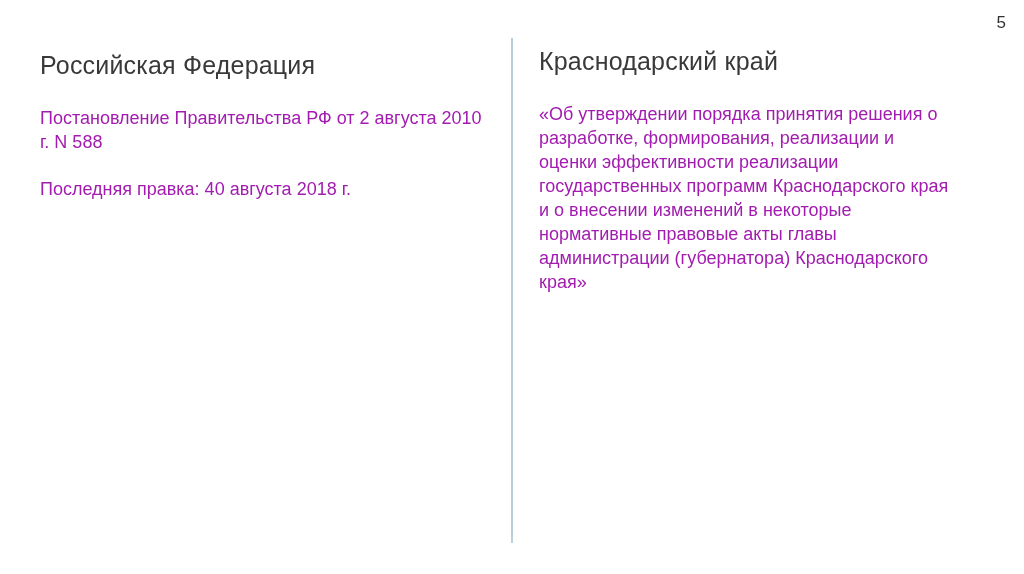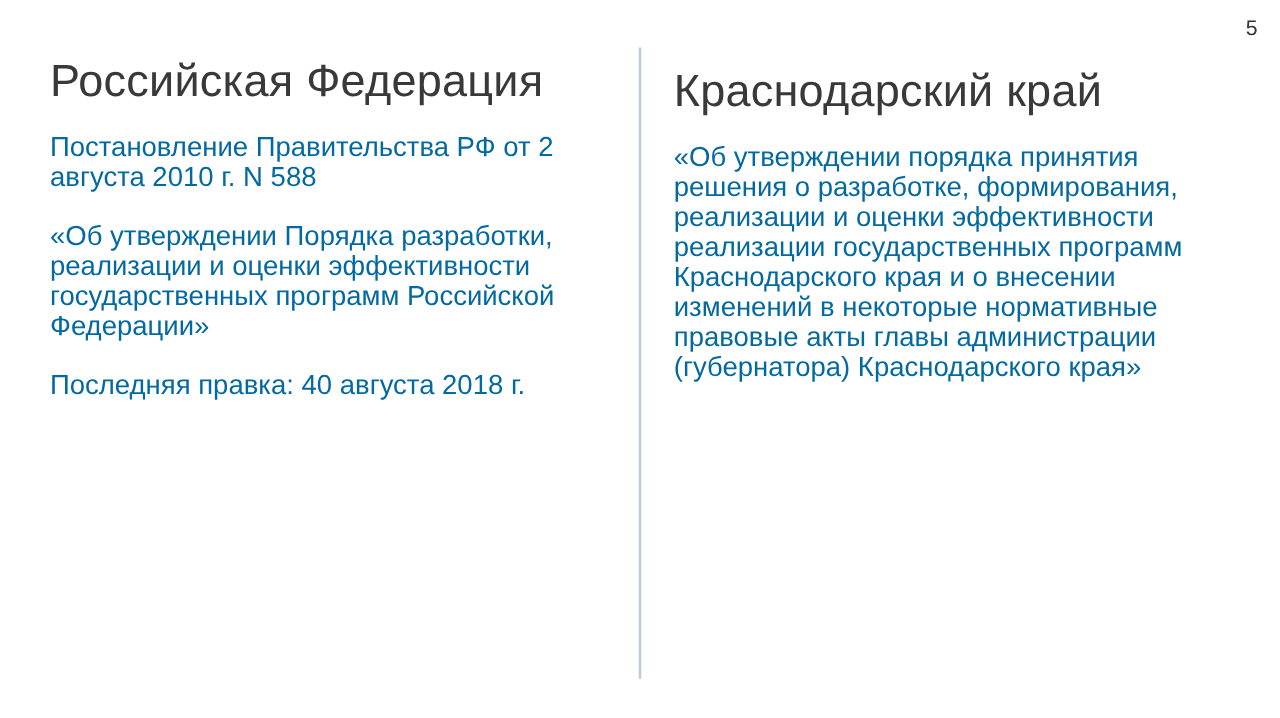--- a/index.html
+++ b/index.html
@@ -28,36 +28,36 @@
     position: absolute;
     color: #3b3b3b;
   }
   .column-left {
     left: 40px;
     top: 48px;
     width: 452px;
   }
   .column-right {
     left: 539px;
-    top: 56px;
+    top: 44px;
     width: 412px;
   }
   .column-title {
-    font-size: 36px;
+    font-size: 25px;
     font-weight: 400;
     line-height: 34px;
     color: #393939;
     letter-spacing: 0.2px;
   }
   .column-body { margin-top: 24px; }
   .para {
-    font-size: 22px;
+    font-size: 18px;
     line-height: 24px;
     margin-bottom: 23px;
-    color: #0369a1;
+    color: #a21caf;
   }
   .para:last-child { margin-bottom: 0; }
   .divider {
     position: absolute;
     left: 511px;
     top: 38px;
     width: 2px;
     height: 505px;
     background: #b9cdda;
   }
@@ -66,21 +66,20 @@
 <body>
 
 <div class="slide">
 
   <div class="page-number">5</div>
 
   <div class="column column-left">
     <div class="column-title">Российская Федерация</div>
     <div class="column-body">
       <p class="para">Постановление Правительства РФ от 2 августа 2010 г. N 588</p>
-      <p class="para">«Об утверждении Порядка разработки, реализации и оценки эффективности государственных программ Российской Федерации»</p>
       <p class="para">Последняя правка: 40 августа 2018 г.</p>
     </div>
   </div>
 
   <div class="divider" style="background: rgb(185, 205, 218);"></div>
 
   <div class="column column-right">
     <div class="column-title">Краснодарский край</div>
     <div class="column-body">
       <p class="para">«Об утверждении порядка принятия решения о разработке, формирования, реализации и оценки эффективности реализации государственных программ Краснодарского края и о внесении изменений в некоторые нормативные правовые акты главы администрации (губернатора) Краснодарского края»</p>

